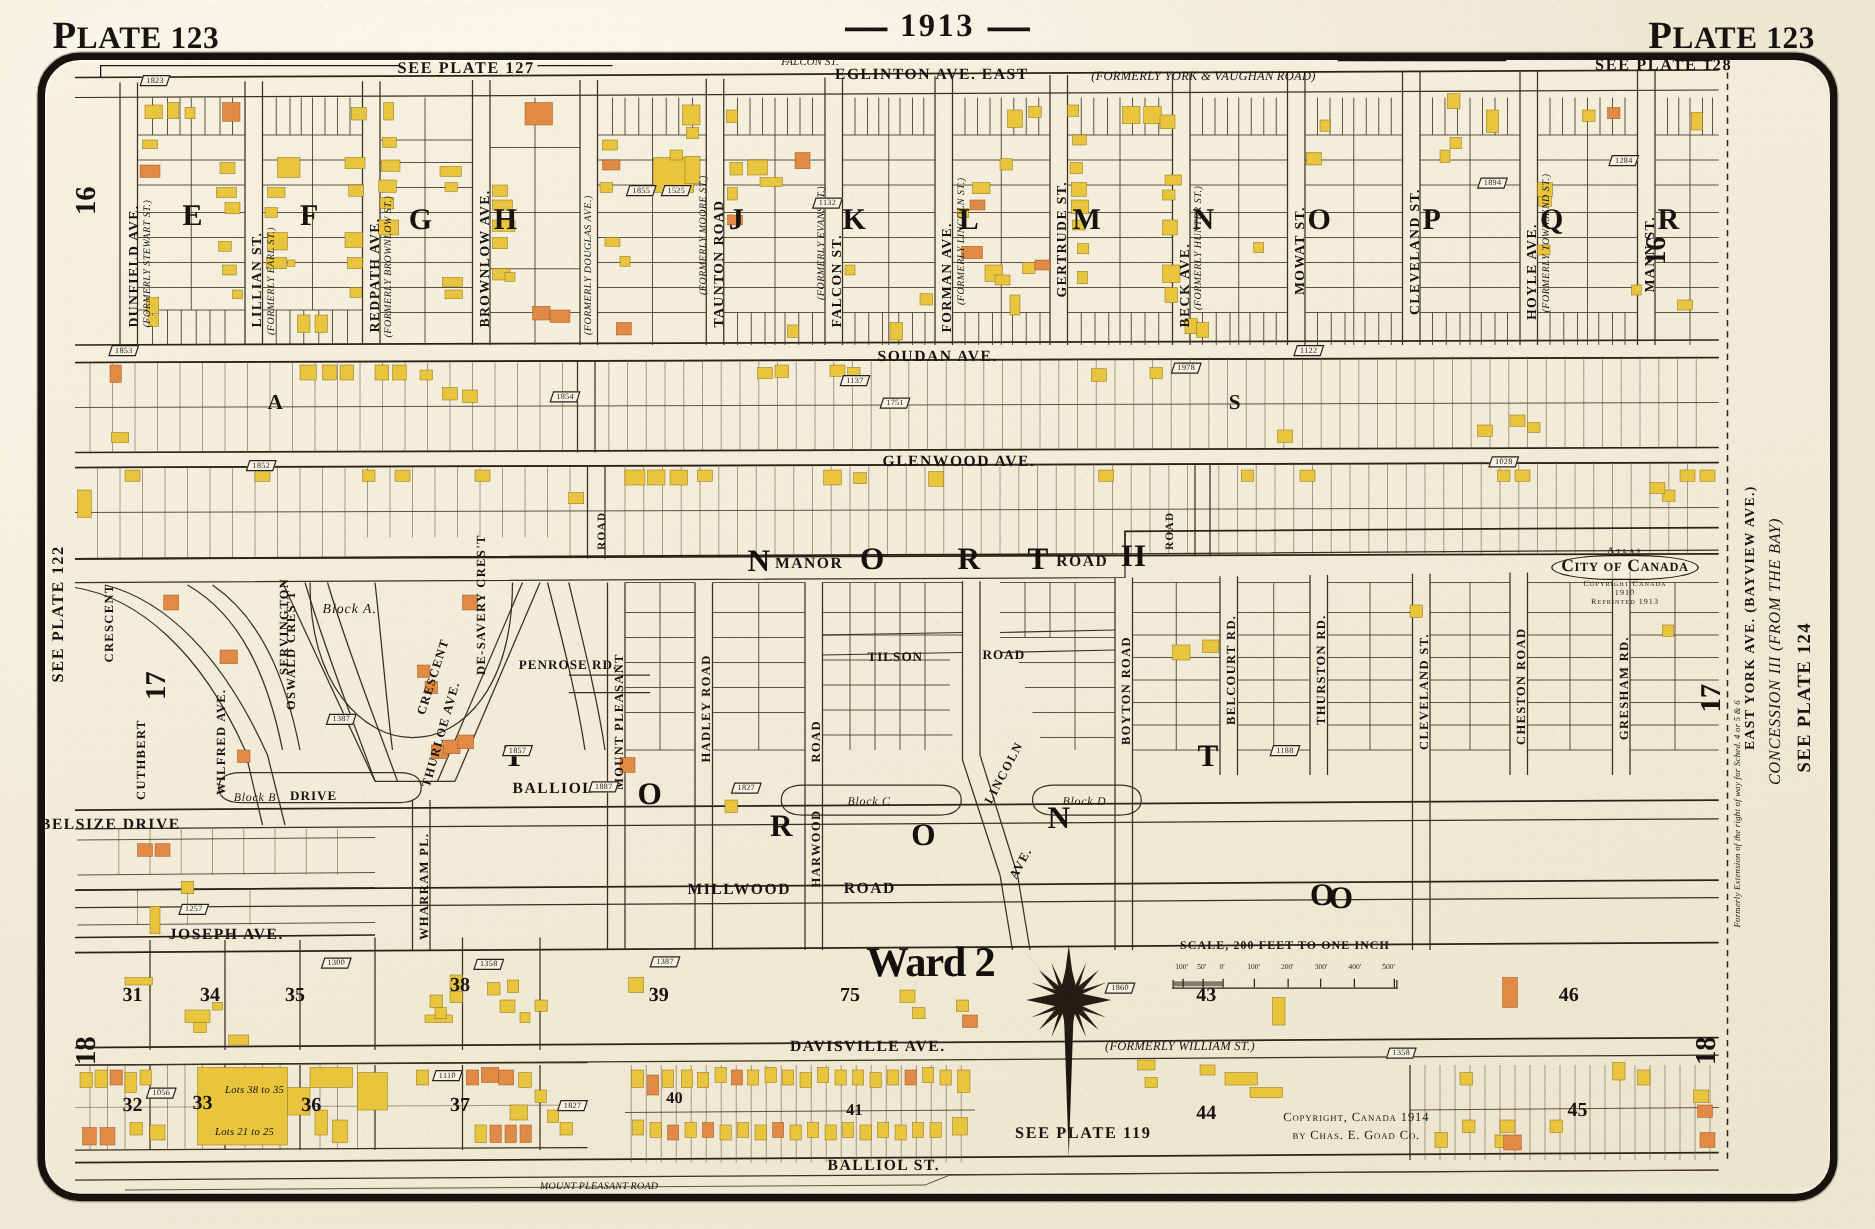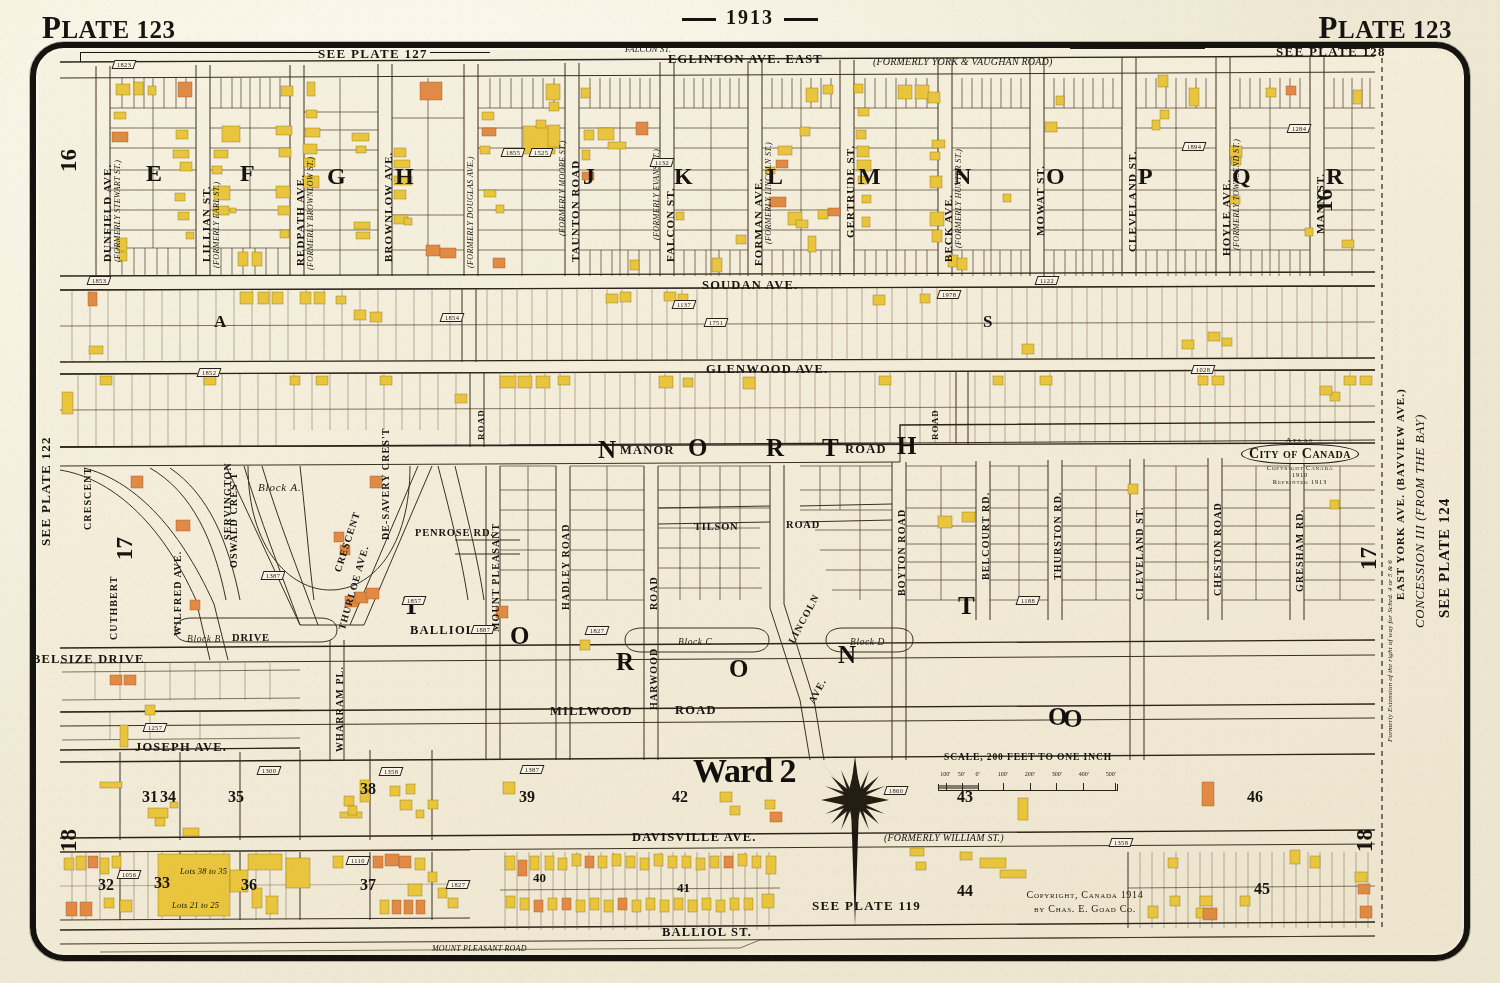--- a/index.html
+++ b/index.html
@@ -34,21 +34,21 @@
     position:absolute; font-family:"Liberation Serif", serif;
     font-weight:700; font-size:25px; letter-spacing:.5px; color:#161310;
     white-space:nowrap; z-index:30;
   }
   .plate-corner .drop { font-size:31px; }
   #plate-left  { left:42px;  top:10px; }
   #plate-right { right:48px; top:10px; }
 
   #year-title {
     position:absolute; left:0; right:0; top:6px; text-align:center;
-    font-size:20px; font-weight:700; letter-spacing:2px; color:#171410; z-index:30;
+    font-size:26px; font-weight:700; letter-spacing:2px; color:#171410; z-index:30;
   }
   #year-title .dash { display:inline-block; width:34px; height:3px; background:#171410;
     vertical-align:middle; margin:0 10px; }
 
   
   #frame {
     position:absolute; left:30px; top:42px; right:30px; bottom:22px;
     border:6px solid #16120d;
     border-radius:34px;
     box-shadow: 0 0 0 1px rgba(0,0,0,.25), inset 0 0 0 2px rgba(255,255,255,.25);
@@ -1399,26 +1399,26 @@
   <div class="lbl concnum" style="left:1356px; top:570px; transform:rotate(-90deg); transform-origin:0 0;">17</div>
   <div class="lbl concnum" style="left:1352px; top:852px; transform:rotate(-90deg); transform-origin:0 0;">18</div>
 
   <div class="lbl seeplate" style="left:38px; top:546px; transform:rotate(-90deg); transform-origin:0 0;">SEE PLATE 122</div>
   <div class="lbl" style="left:1436px; top:618px; transform:rotate(-90deg); transform-origin:0 0; font-size:15px; font-weight:700; letter-spacing:1px;">SEE PLATE 124</div>
   <div class="lbl" style="left:1412px; top:628px; transform:rotate(-90deg); transform-origin:0 0; font-size:13px; font-style:italic; letter-spacing:.6px;">CONCESSION III (FROM THE BAY)</div>
   <div class="lbl seeplate" style="left:812px; top:898px;">SEE PLATE 119</div>
 
   <div id="ward" style="left:693px; top:752px;">Ward 2</div>
 
-  <div class="lbl parcelnum" style="left:98px; top:788px;margin-left:44px;">31</div>
+  <div class="lbl parcelnum" style="left:98px; top:788px;">31</div>
   <div class="lbl parcelnum" style="left:160px; top:788px;">34</div>
   <div class="lbl parcelnum" style="left:228px; top:788px;">35</div>
   <div class="lbl parcelnum" style="left:360px; top:780px;">38</div>
   <div class="lbl parcelnum" style="left:519px; top:788px;">39</div>
-  <div class="lbl parcelnum" style="left:672px; top:788px;">42</div>
+  <div class="lbl parcelnum" style="left:672px; top:788px;">75</div>
   <div class="lbl parcelnum" style="left:957px; top:788px;">43</div>
   <div class="lbl parcelnum" style="left:1247px; top:788px;">46</div>
   <div class="lbl parcelnum" style="left:98px; top:876px;">32</div>
   <div class="lbl parcelnum" style="left:154px; top:874px;">33</div>
   <div class="lbl parcelnum" style="left:241px; top:876px;">36</div>
   <div class="lbl parcelnum" style="left:360px; top:876px;">37</div>
   <div class="lbl parcelnum sm" style="left:677px; top:880px;">41</div>
   <div class="lbl parcelnum" style="left:957px; top:882px;">44</div>
   <div class="lbl parcelnum" style="left:1254px; top:880px;">45</div>
   <div class="lbl parcelnum sm" style="left:533px; top:870px;">40</div>

